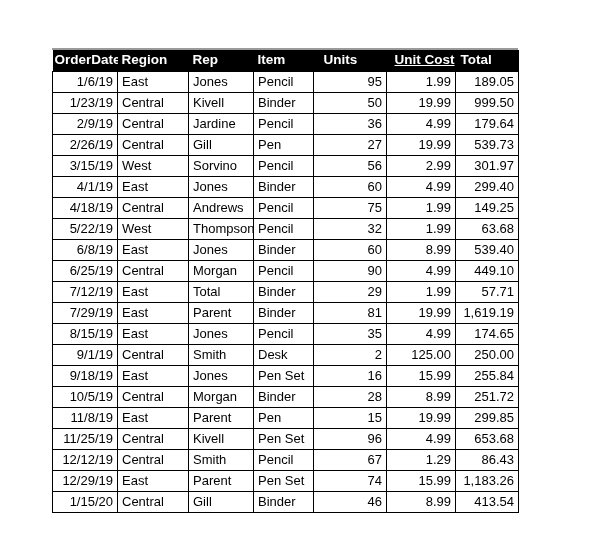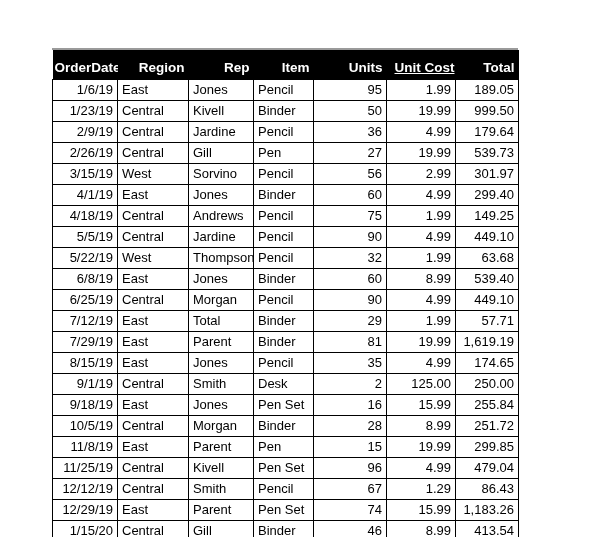--- a/index.html
+++ b/index.html
@@ -54,22 +54,22 @@
   table.data-grid col.c-item      { width: 60px; }
   table.data-grid col.c-units     { width: 73px; }
   table.data-grid col.c-unitcost  { width: 69px; }
   table.data-grid col.c-total     { width: 63px; }
 
   table.data-grid thead th {
     background: #000000;
     color: #ffffff;
     font-weight: bold;
     font-size: 13.5px;
-    text-align: right;
-    padding: 10px 4px 3px 4px;
+    text-align: left;
+    padding: 2px 4px 3px 4px;
     height: 16px;
     line-height: 16px;
     white-space: nowrap;
     border: none;
     overflow: hidden;
   }
 
   table.data-grid tbody td {
     border: 1px solid #000000;
     padding: 1px 3px 1px 3px;
@@ -182,29 +182,20 @@
           <tr>
             <td class="num">4/18/19</td>
             <td class="txt">Central</td>
             <td class="txt">Andrews</td>
             <td class="txt">Pencil</td>
             <td class="num">75</td>
             <td class="num">1.99</td>
             <td class="num">149.25</td>
           </tr>
           <tr>
-            <td class="num">5/5/19</td>
-            <td class="txt">Central</td>
-            <td class="txt">Jardine</td>
-            <td class="txt">Pencil</td>
-            <td class="num">90</td>
-            <td class="num">4.99</td>
-            <td class="num">449.10</td>
-          </tr>
-          <tr>
             <td class="num">5/22/19</td>
             <td class="txt">West</td>
             <td class="txt">Thompson</td>
             <td class="txt">Pencil</td>
             <td class="num">32</td>
             <td class="num">1.99</td>
             <td class="num">63.68</td>
           </tr>
           <tr>
             <td class="num">6/8/19</td>
@@ -287,21 +278,21 @@
             <td class="num">19.99</td>
             <td class="num">299.85</td>
           </tr>
           <tr>
             <td class="num">11/25/19</td>
             <td class="txt">Central</td>
             <td class="txt">Kivell</td>
             <td class="txt">Pen Set</td>
             <td class="num">96</td>
             <td class="num">4.99</td>
-            <td class="num">479.04</td>
+            <td class="num">653.68</td>
           </tr>
           <tr>
             <td class="num">12/12/19</td>
             <td class="txt">Central</td>
             <td class="txt">Smith</td>
             <td class="txt">Pencil</td>
             <td class="num">67</td>
             <td class="num">1.29</td>
             <td class="num">86.43</td>
           </tr>

